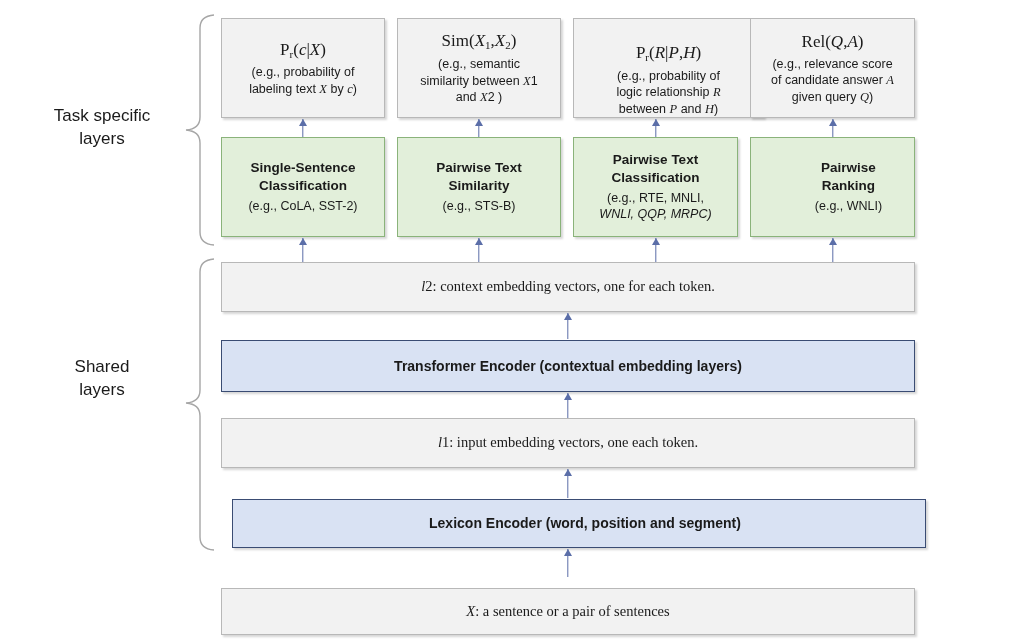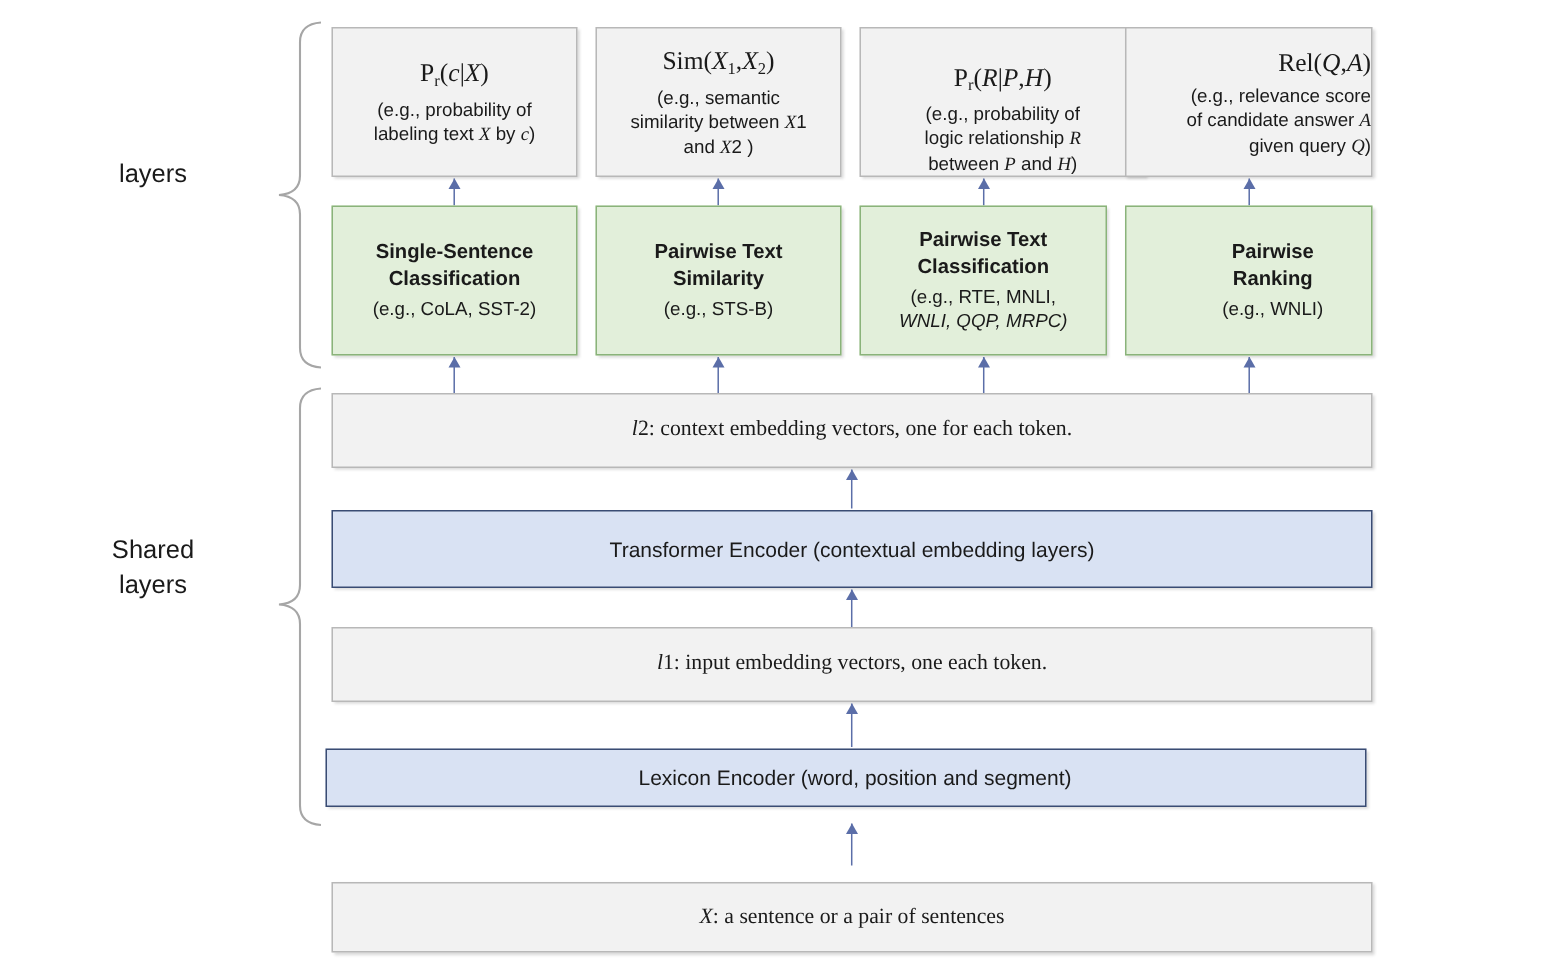--- a/index.html
+++ b/index.html
@@ -43,21 +43,21 @@
   .title{font-size:17px;font-family:"Liberation Serif", serif;margin-bottom:3px;}
   .title .sub{font-size:11px;vertical-align:-3px;}
   .sub-line{font-size:12.5px;}
   .italic{font-family:"Liberation Serif", serif;font-style:italic;}
   .roman{font-family:"Liberation Serif", serif;font-style:normal;}
 
   .green-title{font-size:13.5px;font-weight:bold;}
   .green-sub{font-size:12.5px;font-weight:normal;margin-top:3px;}
 
   .wide-label{font-size:14.5px;font-family:"Liberation Serif", serif;}
-  .blue-label{font-size:14px;font-weight:normal;font-family:"Liberation Sans",sans-serif;}
+  .blue-label{font-size:14px;font-weight:bold;font-family:"Liberation Sans",sans-serif;}
 
   
   .arrow{position:absolute;}
   .arrow .shaft{
     position:absolute;left:50%;transform:translateX(-50%);
     width:1.4px;background:#5b6ea8;bottom:0;
   }
   .arrow .head{
     position:absolute;left:50%;top:0;transform:translateX(-50%);
     width:0;height:0;
@@ -75,20 +75,21 @@
     line-height:1.38;
   }
   .brace{position:absolute;}
 </style>
 </head>
 <body>
 
 <div id="stage">
 
   <div class="side-label" style="left:18px;top:104px;width:168px;">
+    <div>Task specific</div>
     <div>layers</div>
   </div>
 
   <svg class="brace" style="left:180px;top:12px;" width="40" height="235" viewBox="0 0 40 235">
     <path d="M34 3 Q20 4 20 16 L20 105 Q20 117 6 118 Q20 119 20 131 L20 220 Q20 232 34 233" fill="none" stroke="#a6a6a6" stroke-width="1.4"></path>
   </svg>
 
   <div class="side-label" style="left:18px;top:355px;width:168px;">
     <div>Shared</div>
     <div>layers</div>
@@ -111,21 +112,21 @@
     <div class="sub-line">and <span class="italic">X</span><span class="sub">2</span> )</div>
   </div>
 
   <div class="box box-gray" style="left:573px;top:18px;width:191px;height:100px;justify-content:flex-end;">
     <div class="title">P<span class="sub roman">r</span>(<span class="italic">R</span>|<span class="italic">P</span>,<span class="italic">H</span>)</div>
     <div class="sub-line">(e.g., probability of</div>
     <div class="sub-line">logic relationship <span class="italic">R</span></div>
     <div class="sub-line">between <span class="italic">P</span> and <span class="italic">H</span>)</div>
   </div>
 
-  <div class="box box-gray" style="left:750px;top:18px;width:165px;height:100px;align-items:flex-end;">
+  <div class="box box-gray" style="left:750px;top:18px;width:165px;height:100px;">
     <div class="title">Rel(<span class="italic">Q</span>,<span class="italic">A</span>)</div>
     <div class="sub-line">(e.g., relevance score</div>
     <div class="sub-line">of candidate answer <span class="italic">A</span></div>
     <div class="sub-line">given query <span class="italic">Q</span>)</div>
   </div>
 
   <div class="arrow" style="left:298px;top:119px;width:10px;height:18px;">
     <div class="shaft" style="height:18px;"></div>
       <div class="head"></div>
   </div>
@@ -204,21 +205,21 @@
 
   <div class="box box-gray" style="left:221px;top:418px;width:694px;height:50px;">
     <div class="wide-label"><span class="italic">l</span><span class="sub">1</span>: input embedding vectors, one each token.</div>
   </div>
 
   <div class="arrow" style="left:563px;top:469px;width:10px;height:29px;">
     <div class="shaft" style="height:29px;"></div>
       <div class="head"></div>
   </div>
 
-  <div class="box box-blue" style="left:217px;top:499px;width:694px;height:39px;padding-left:12px;">
+  <div class="box box-blue" style="left:232px;top:499px;width:694px;height:49px;padding-left:12px;">
     <div class="blue-label">Lexicon Encoder (word, position and segment)</div>
   </div>
 
   <div class="arrow" style="left:563px;top:549px;width:10px;height:28px;">
     <div class="shaft" style="height:28px;"></div>
       <div class="head"></div>
   </div>
 
   <div class="box box-gray" style="left:221px;top:578px;width:694px;height:47px;margin-top:10px;">
     <div class="wide-label"><span class="italic">X</span>: a sentence or a pair of sentences</div>

